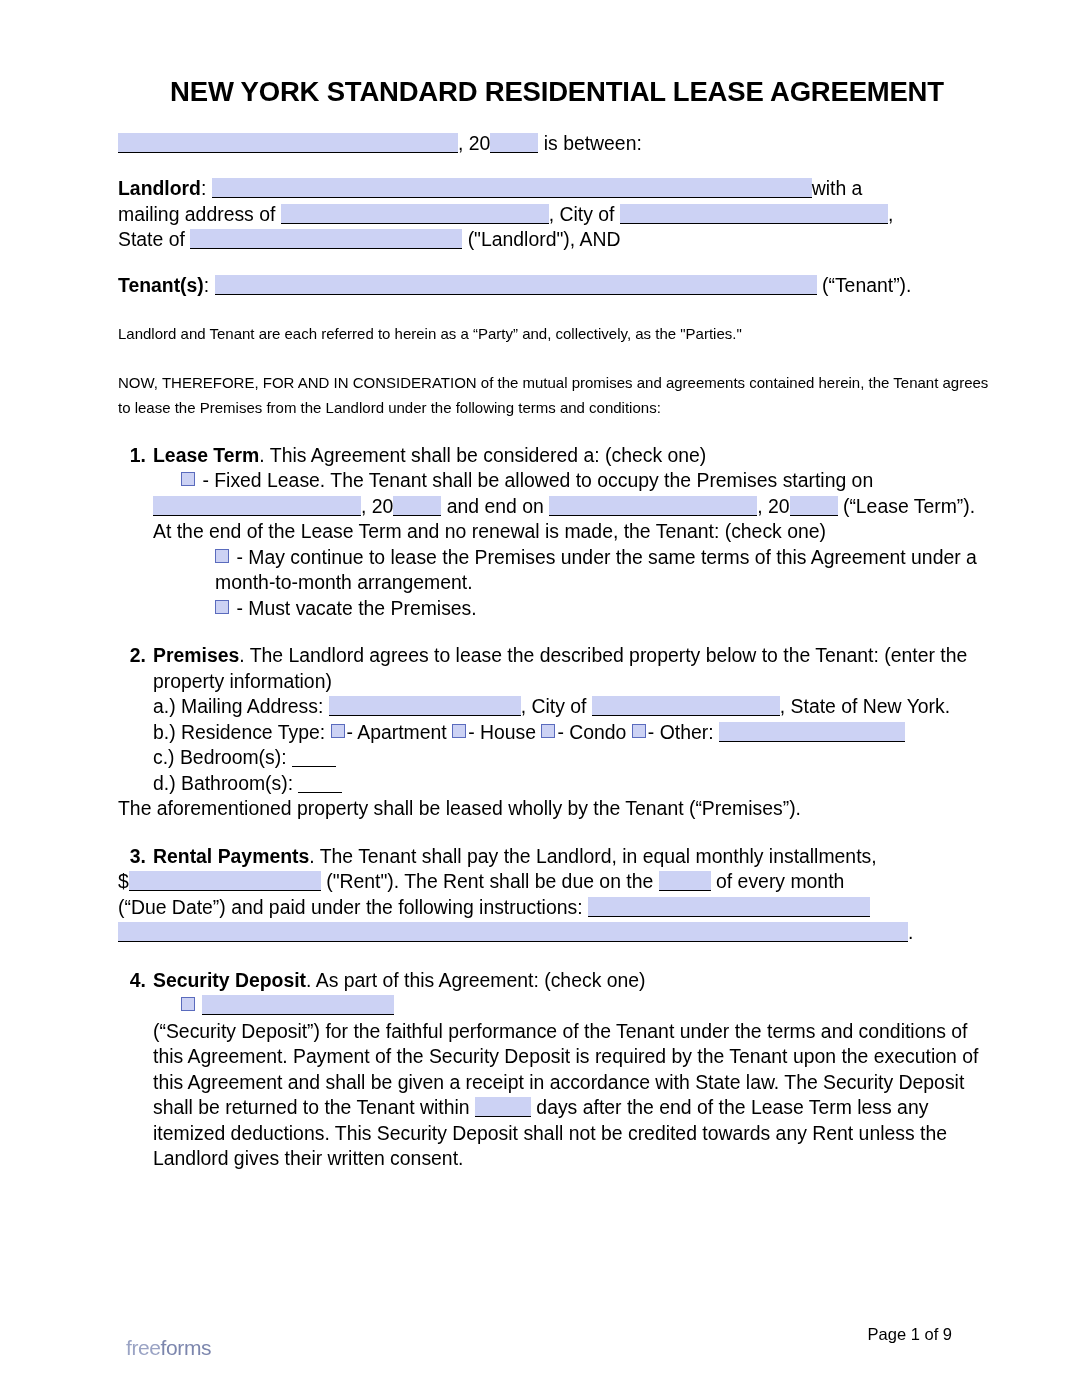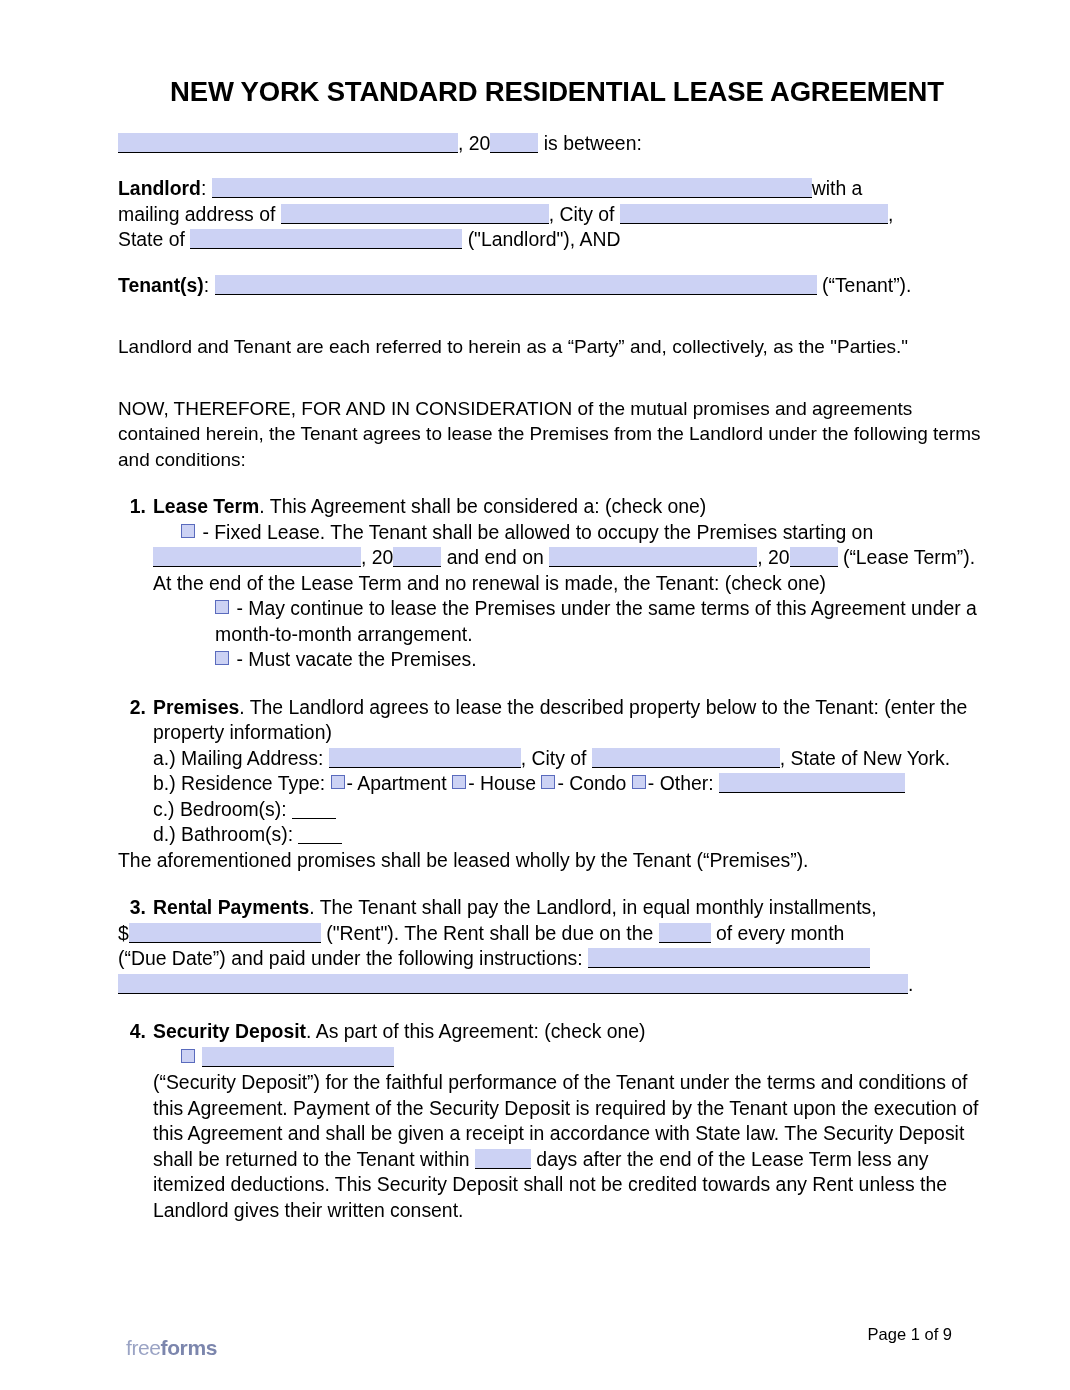--- a/index.html
+++ b/index.html
@@ -55,21 +55,21 @@
     height: 19px;
     vertical-align: -3px;
   }
   .blk { font-weight: bold; }
 
   .sect {
     margin-top: 20px;
     font-size: 19.4px;
     line-height: 25.5px;
   }
-  .para { margin-top: 36px; font-size:19px; line-height:25.5px; }
+  .para { margin-top: 23px; font-size:15px; line-height:25.5px; }
 
   
   ol.items {
     list-style: none;
     margin: 0;
     padding: 0;
   }
   ol.items > li {
     position: relative;
     padding-left: 35px;
@@ -106,21 +106,21 @@
     height: 30px;
   }
   .brand {
     position: absolute;
     left: 8px;
     bottom: 0;
     font-size: 21px;
     letter-spacing: -0.4px;
   }
   .brand .b1 { color: #9aa3c4; }
-  .brand .b2 { color: #7c86ad; font-weight: bold; }
+  .brand .b2 { color: #7c86ad; font-weight: normal; }
   .pageno {
     position: absolute;
     right: 0;
     bottom: 16px;
     font-size: 16.5px;
   }
 </style>
 </head>
 <body>
 
@@ -196,21 +196,21 @@
         <span class="fld" style="width:186px"></span>
       </div>
       <div>
         <span>c.) Bedroom(s):</span>
         <span class="uline" style="width:44px"></span>
       </div>
       <div>
         <span>d.) Bathroom(s):</span>
         <span class="uline" style="width:44px"></span>
       </div>
-      <div style="margin-left:-35px">The aforementioned promises shall be leased wholly by the Tenant (“Premises”).</div>
+      <div style="margin-left:-35px">The aforementioned property shall be leased wholly by the Tenant (“Premises”).</div>
     </li>
 
     <li>
       <span class="num">3.</span>
       <span class="blk">Rental Payments</span><span>. The Tenant shall pay the Landlord, in equal monthly installments,</span>
       <div style="margin-left:-35px">
         <span>$</span><span class="fld" style="width:192px"></span>
         <span>("Rent"). The Rent shall be due on the</span>
         <span class="fld" style="width:52px"></span>
         <span>of every month</span>

